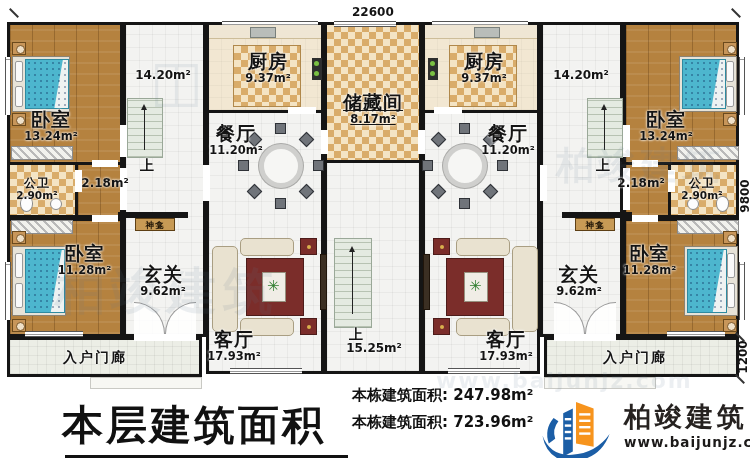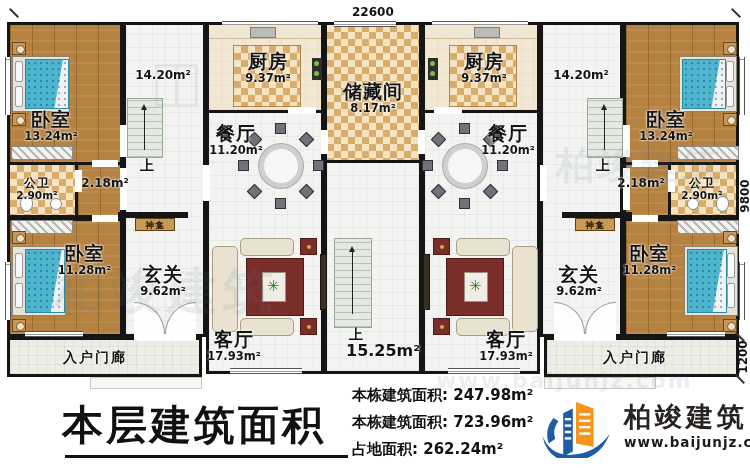--- a/index.html
+++ b/index.html
@@ -299,21 +299,21 @@
     <span class="rarea">9.37m²</span>
     </div>
   <div class="label" style="left:205px;top:123px;width:62px;">
     <span class="rname">餐厅</span>
     <span class="rarea">11.20m²</span>
     </div>
   <div class="label" style="left:477px;top:123px;width:62px;">
     <span class="rname">餐厅</span>
     <span class="rarea">11.20m²</span>
     </div>
-  <div class="label" style="left:335px;top:81px;width:76px;">
+  <div class="label" style="left:335px;top:92px;width:76px;text-decoration:underline;">
     <span class="rname">储藏间</span>
     <span class="rarea">8.17m²</span>
     </div>
   <div class="label" style="left:200px;top:329px;width:68px;">
     <span class="rname">客厅</span>
     <span class="rarea">17.93m²</span>
     </div>
   <div class="label" style="left:472px;top:329px;width:68px;">
     <span class="rname">客厅</span>
     <span class="rarea">17.93m²</span>
@@ -324,21 +324,21 @@
     </div>
   <div class="label" style="left:546px;top:264px;width:66px;">
     <span class="rname">玄关</span>
     <span class="rarea">9.62m²</span>
     </div>
   <div class="label" style="left:40px;top:350px;width:110px;font-size:14px;letter-spacing:2px;">入户门廊</div>
   <div class="label" style="left:580px;top:350px;width:110px;font-size:14px;letter-spacing:2px;">入户门廊</div>
   <div class="label up" style="left:135px;top:158px;width:24px;">上</div>
   <div class="label up" style="left:591px;top:158px;width:24px;">上</div>
   <div class="label up" style="left:344px;top:327px;width:24px;">上</div>
-  <div class="label" style="left:346px;top:342px;width:56px;font-size:16px;">15.25m²</div>
+  <div class="label" style="left:346px;top:342px;width:56px;font-size:12px;">15.25m²</div>
 
   <div class="dim" style="left:352px;top:5px;">22600</div>
   <div class="dim vdim" style="left:728px;top:189px;">9800</div>
   <div class="dim vdim" style="left:726px;top:350px;">1200</div>
   <div class="tick" style="left:8px;top:12px;"></div>
   <div class="tick" style="left:730px;top:12px;"></div>
   <div class="tick" style="left:734px;top:336px;"></div>
   <div class="tick" style="left:734px;top:378px;"></div>
 
   <div class="wm" style="left:55px;top:258px;font-size:50px;letter-spacing:6px;">柏竣建筑</div>
@@ -351,24 +351,20 @@
   </div>
   <div id="title-underline"></div>
 
   <div class="stat" style="left:352px;top:386px;">
     <span>本栋建筑面积:</span>
     <span>247.98m²</span>
   </div>
   <div class="stat" style="left:352px;top:413px;">
     <span>本栋建筑面积:</span>
     <span>723.96m²</span>
-  </div>
-  <div class="stat" style="left:352px;top:440px;">
-    <span>占地面积:</span>
-    <span>262.24m²</span>
   </div>
 
   <div id="logo">
     <svg width="80" height="64" viewBox="0 0 100 80">
       <path d="M8,52 Q18,78 45,76 Q75,74 92,50 Q80,82 45,84 Q14,84 8,52 Z" fill="#1b5ea6"></path>
       <path d="M22,30 Q10,44 16,62 L24,56 Q20,44 28,34 Z" fill="#1b5ea6"></path>
       <polygon points="34,24 46,18 46,72 34,78" fill="#1b5ea6"></polygon>
       <rect x="36" y="30" width="8" height="3" fill="#fff"></rect>
         <rect x="36" y="38" width="8" height="3" fill="#fff"></rect>
       <rect x="36" y="46" width="8" height="3" fill="#fff"></rect>

